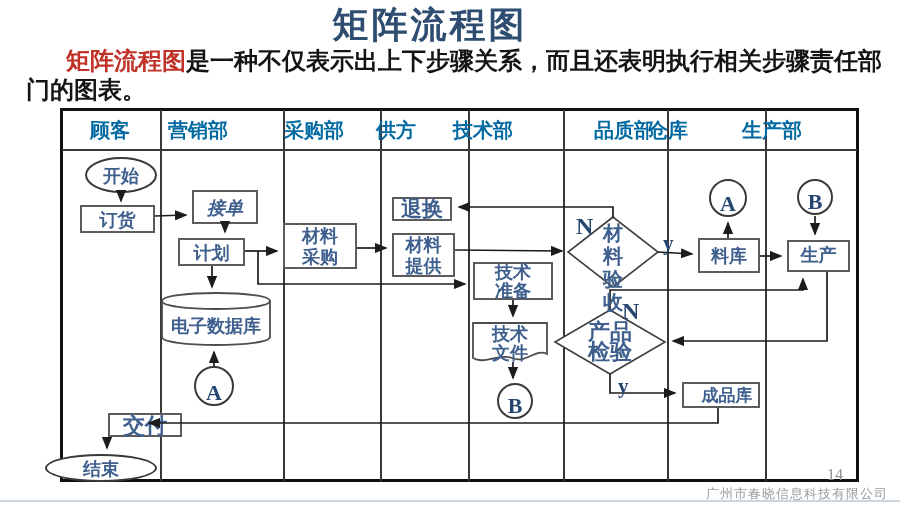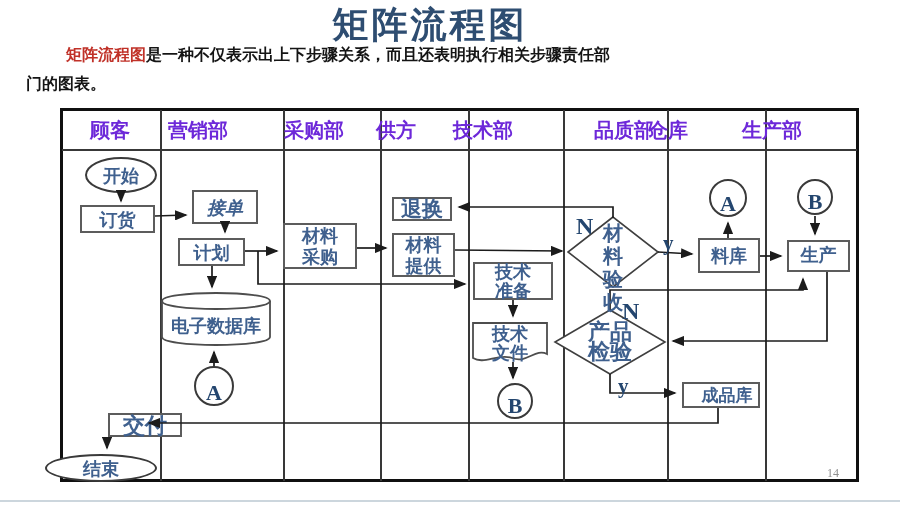--- a/index.html
+++ b/index.html
@@ -2,41 +2,41 @@
 <html><head>
 <meta charset="utf-8">
 <style>
   html,body{margin:0;padding:0;background:#fff;}
   #stage{position:relative;width:900px;height:505px;background:#ffffff;overflow:hidden;
          font-family:"DejaVu Sans","Liberation Sans",sans-serif;}
   .abs{position:absolute;}
   
   .title{left:430px;top:1px;transform:translateX(-50%);font-family:"Liberation Serif","DejaVu Serif",serif;
          font-size:36px;font-weight:bold;color:#2e4d71;letter-spacing:3px;white-space:nowrap;}
-  .intro{font-family:"Liberation Serif","DejaVu Serif",serif;font-size:16px;font-weight:600;color:#141414;white-space:nowrap;}
+  .intro{font-family:"Liberation Serif","DejaVu Serif",serif;font-size:24px;font-weight:600;color:#141414;white-space:nowrap;}
   .intro .hl{color:#c03128;}
   
   .tbl-border{left:60px;top:108px;width:799px;height:374px;border:3px solid #101010;box-sizing:border-box;}
   .vline{top:110px;height:371px;width:2px;background:#383838;}
   .hline{left:62px;top:149px;width:795px;height:2px;background:#383838;}
-  .colhead{top:117px;transform:translateX(-50%);font-size:20px;font-weight:bold;color:#6d28d9;
+  .colhead{top:117px;transform:translateX(-50%);font-size:20px;font-weight:bold;color:#0369a1;
            font-family:"DejaVu Sans",sans-serif;white-space:nowrap;}
   
   .node{box-sizing:border-box;display:flex;align-items:center;justify-content:center;background:#fff;
         color:#3f608e;font-weight:bold;font-size:18px;line-height:21px;text-align:center;white-space:pre-line;}
   .rectn{border:2px solid #5c5c5c;}
   .oval{border:2px solid #3a3a3a;border-radius:50%;}
   .circ{border:2px solid #3a3a3a;border-radius:50%;font-family:"Liberation Serif","DejaVu Serif",serif;
         font-size:22px;color:#24466f;align-items:flex-end;padding-bottom:1px;}
   .shape-label{color:#3f608e;font-weight:bold;text-align:center;white-space:pre-line;}
   .edge-label{font-family:"Liberation Serif","DejaVu Serif",serif;font-weight:bold;color:#24466f;}
   svg{display:block;}
   
   .watermark{right:12px;top:485px;font-size:13px;color:#9b9b9b;letter-spacing:1px;}
-  .pagenum{left:827px;top:466px;font-size:12px;color:#8f8f8f;font-family:"Liberation Serif",serif;}
+  .pagenum{left:827px;top:466px;font-size:16px;color:#8f8f8f;font-family:"Liberation Serif",serif;}
   .bottom-strip{left:0;top:500px;width:900px;height:2px;background:#ccd6dd;}
 </style>
 </head>
 <body>
 
 <div id="stage">
 
   <div class="abs title">矩阵流程图</div>
   <div class="abs intro" style="left:66px;top:45px;"><span class="hl">矩阵流程图</span><span>是一种不仅表示出上下步骤关系，而且还表明执行相关步骤责任部</span></div>
   <div class="abs intro" style="left:26px;top:74px;">门的图表。</div>
@@ -148,15 +148,16 @@
 收</div>
   <div class="abs shape-label" style="left:587px;top:322px;width:46px;font-size:22px;line-height:20px;">产品
 检验</div>
 
   <div class="abs edge-label" style="left:576px;top:213px;font-size:24px;">N</div>
   <div class="abs edge-label" style="left:663px;top:231px;font-size:21px;">y</div>
   <div class="abs edge-label" style="left:622px;top:298px;font-size:24px;">N</div>
   <div class="abs edge-label" style="left:618px;top:374px;font-size:21px;">y</div>
 
   <div class="abs pagenum">14</div>
+  <div class="abs watermark">广州市春晓信息科技有限公司</div>
   <div class="abs bottom-strip"></div>
 
 </div>
 
 </body></html>

